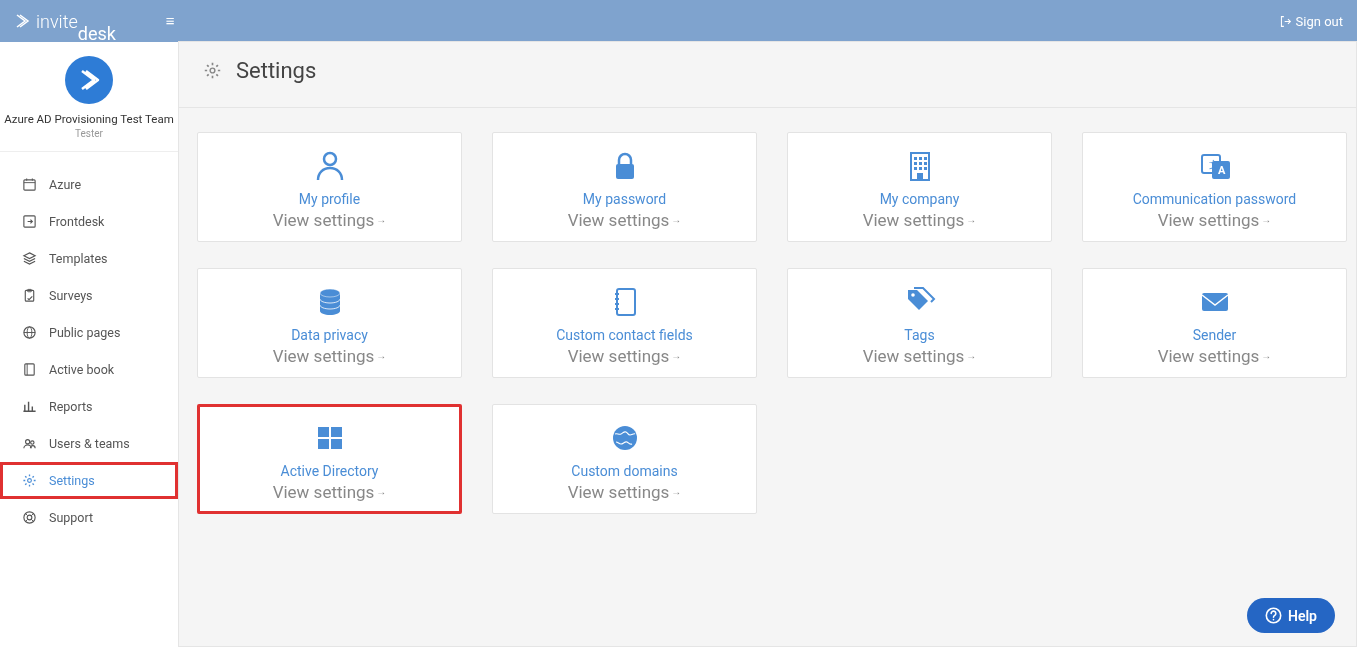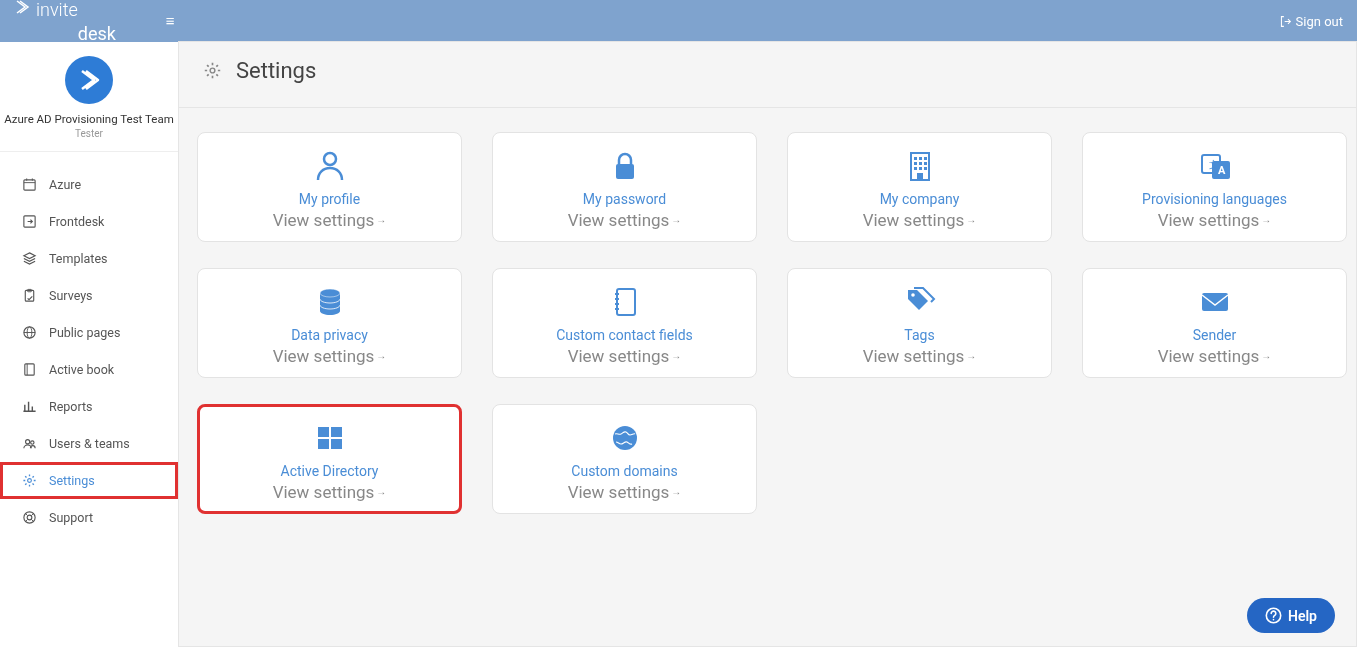--- a/index.html
+++ b/index.html
@@ -1,19 +1,19 @@
 <!DOCTYPE html>
 <html><head>
 <meta charset="utf-8">
 <style>
   * { box-sizing: border-box; margin: 0; padding: 0; font-family: -apple-system, "Segoe UI", Roboto, Arial, sans-serif; }
   body { background: #f5f5f5; width: 1357px; height: 647px; overflow: hidden; }
   
   .topbar { background: #7fa3ce; height: 42px; display: flex; align-items: center; color: #fff; padding: 0 14px; }
-  .logo { display: flex; font-size: 18px; font-weight: 300; }
+  .logo { display: flex; align-items: center; font-size: 18px; font-weight: 300; }
   .logo svg { width: 16px; height: 16px; margin-right: 6px; }
   .logo .bold { font-weight: 400; margin-top: 24px; }
   .hamburger { margin-left: 50px; font-size: 15px; cursor: pointer; }
   .spacer { flex: 1; }
   .signout { font-size: 13px; cursor: pointer; display: flex; align-items: center; }
   .signout svg { width: 13px; height: 13px; margin-right: 4px; }
 
   .main { display: flex; height: calc(100% - 42px); }
   .sidebar { width: 179px; background: #fff; border-right: 1px solid #e5e5e5; display: flex; flex-direction: column; }
   .sidebar-header { text-align: center; padding: 14px 0 12px; border-bottom: 1px solid #eee; }
@@ -27,21 +27,21 @@
   .nav-item svg { width: 15px; height: 15px; margin-right: 12px; flex-shrink: 0; }
   .nav-item.active { color: #4a8dd6; }
   .nav-item.highlight-red { outline: 3px solid #e03131; outline-offset: -3px; }
 
   .content { flex: 1; overflow-y: auto; border: 1px solid #e5e5e5; margin: -1px 0 0 -1px; }
   .page-title { display: flex; align-items: center; padding: 16px 24px 24px; border-bottom: 1px solid #e5e5e5; background: #f5f5f5; }
   .page-title svg { width: 19px; height: 19px; color: #888; margin-right: 14px; }
   .page-title h1 { font-size: 22px; font-weight: 400; color: #444; }
 
   .grid { display: grid; grid-template-columns: repeat(4, 265px); gap: 26px 30px; padding: 24px 18px; }
-  .card { background: #fff; border: 1px solid #e3e3e3; border-radius: 8px; height: 110px; display: flex; flex-direction: column; align-items: center; justify-content: center; cursor: pointer; }
+  .card { background: #fff; border: 1px solid #e3e3e3; border-radius: 2px; height: 110px; display: flex; flex-direction: column; align-items: center; justify-content: center; cursor: pointer; }
   .card.highlight-red { border: 3px solid #e03131; }
   .card-icon { height: 42px; display: flex; align-items: center; justify-content: center; margin-bottom: 4px; }
   .card-icon svg { color: #4a8dd6; }
   .card-title { color: #4a8dd6; font-size: 14px; }
   .card-sub { color: #888; font-size: 17px; margin-top: 3px; display: flex; align-items: center; }
   .card-sub::after { content: " →"; margin-left: 2px; font-size: 10px; }
 
   .help-btn { position: fixed; bottom: 14px; right: 22px; background: #2566c4; color: #fff; border-radius: 20px; padding: 9px 18px; display: flex; align-items: center; font-size: 14px; font-weight: 600; cursor: pointer; }
   .help-btn svg { width: 17px; height: 17px; margin-right: 6px; }
 </style>
@@ -292,21 +292,21 @@
           </div>
           <div class="card-title">My company</div>
           <div class="card-sub">View settings</div>
         </div>
         <div class="card">
           <div class="card-icon">
             <svg width="36" height="36" viewBox="0 0 36 36">
               <use href="#i-lang"></use>
             </svg>
           </div>
-          <div class="card-title">Provisioning languages</div>
+          <div class="card-title">Communication password</div>
           <div class="card-sub">View settings</div>
         </div>
         <div class="card">
           <div class="card-icon">
             <svg width="36" height="36" viewBox="0 0 36 36">
               <use href="#i-database"></use>
             </svg>
           </div>
           <div class="card-title">Data privacy</div>
           <div class="card-sub">View settings</div>

